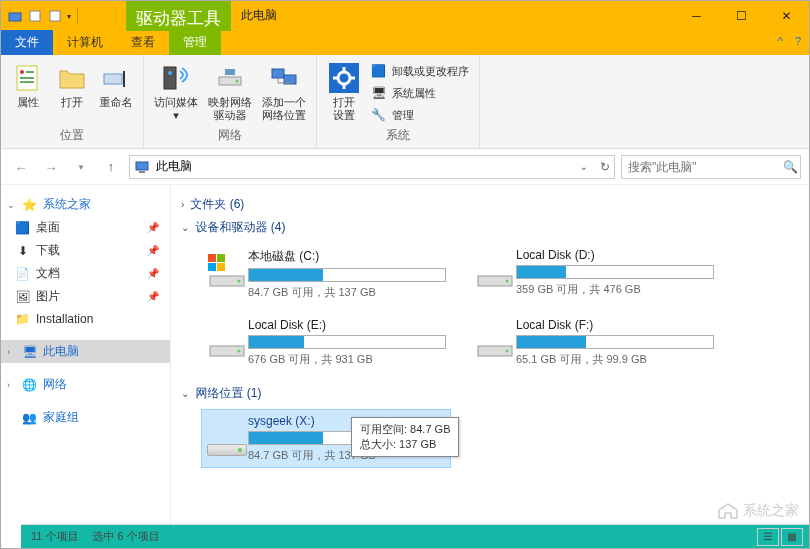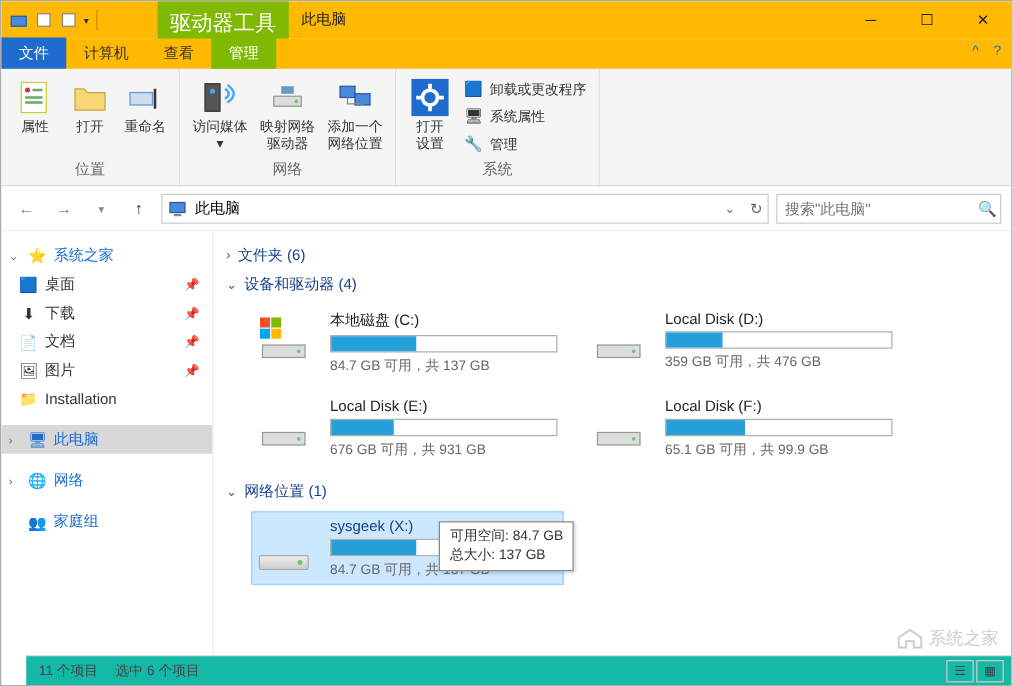--- a/index.html
+++ b/index.html
@@ -51,21 +51,21 @@
 .nav-item .pin { position:absolute; right:10px; color:#888; font-size:10px; }
 .nav-item.selected { background: #d8d8d8; }
 .nav-item .chev { width:10px; font-size:9px; color:#666; }
 .nav-ico { width:16px; height:16px; display:flex; align-items:center; justify-content:center; }
 .nav-spacer { height: 10px; }
 
 .content { flex: 1; padding: 8px 10px; overflow: auto; font-size: 12px; }
 .section-head { display: flex; align-items: center; gap: 6px; color: #15418c; padding: 3px 0; }
 .section-head .chev { font-size: 10px; color: #555; }
 .drives { display: flex; flex-wrap: wrap; gap: 8px 18px; padding: 4px 0 10px 20px; }
-.drive { width: 250px; display: flex; gap: 16px; padding: 4px; border: 1px solid transparent; }
+.drive { width: 250px; display: flex; gap: 0; padding: 4px; border: 1px solid transparent; }
 .drive.selected { background: #cce8ff; border-color: #99d1ff; }
 .drive-ico { width: 42px; height: 42px; display:flex; align-items:flex-end; justify-content:center; }
 .drive-info { flex: 1; }
 .drive-name { color: #222; margin-bottom: 3px; }
 .drive.selected .drive-name { color: #15418c; }
 .bar { height: 14px; border: 1px solid #b0b0b0; background: #fff; position: relative; margin-bottom: 3px; }
 .bar-fill { position: absolute; left:0; top:0; bottom:0; background: #26a0da; }
 .drive-stat { color: #666; font-size: 11px; }
 
 

